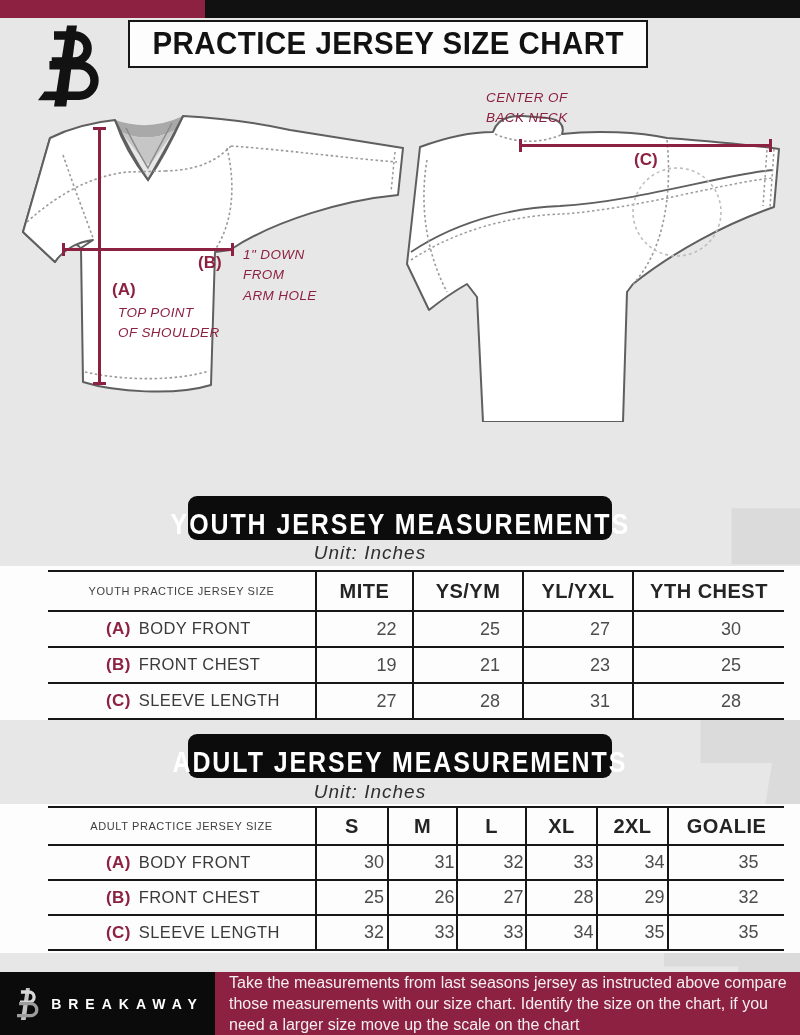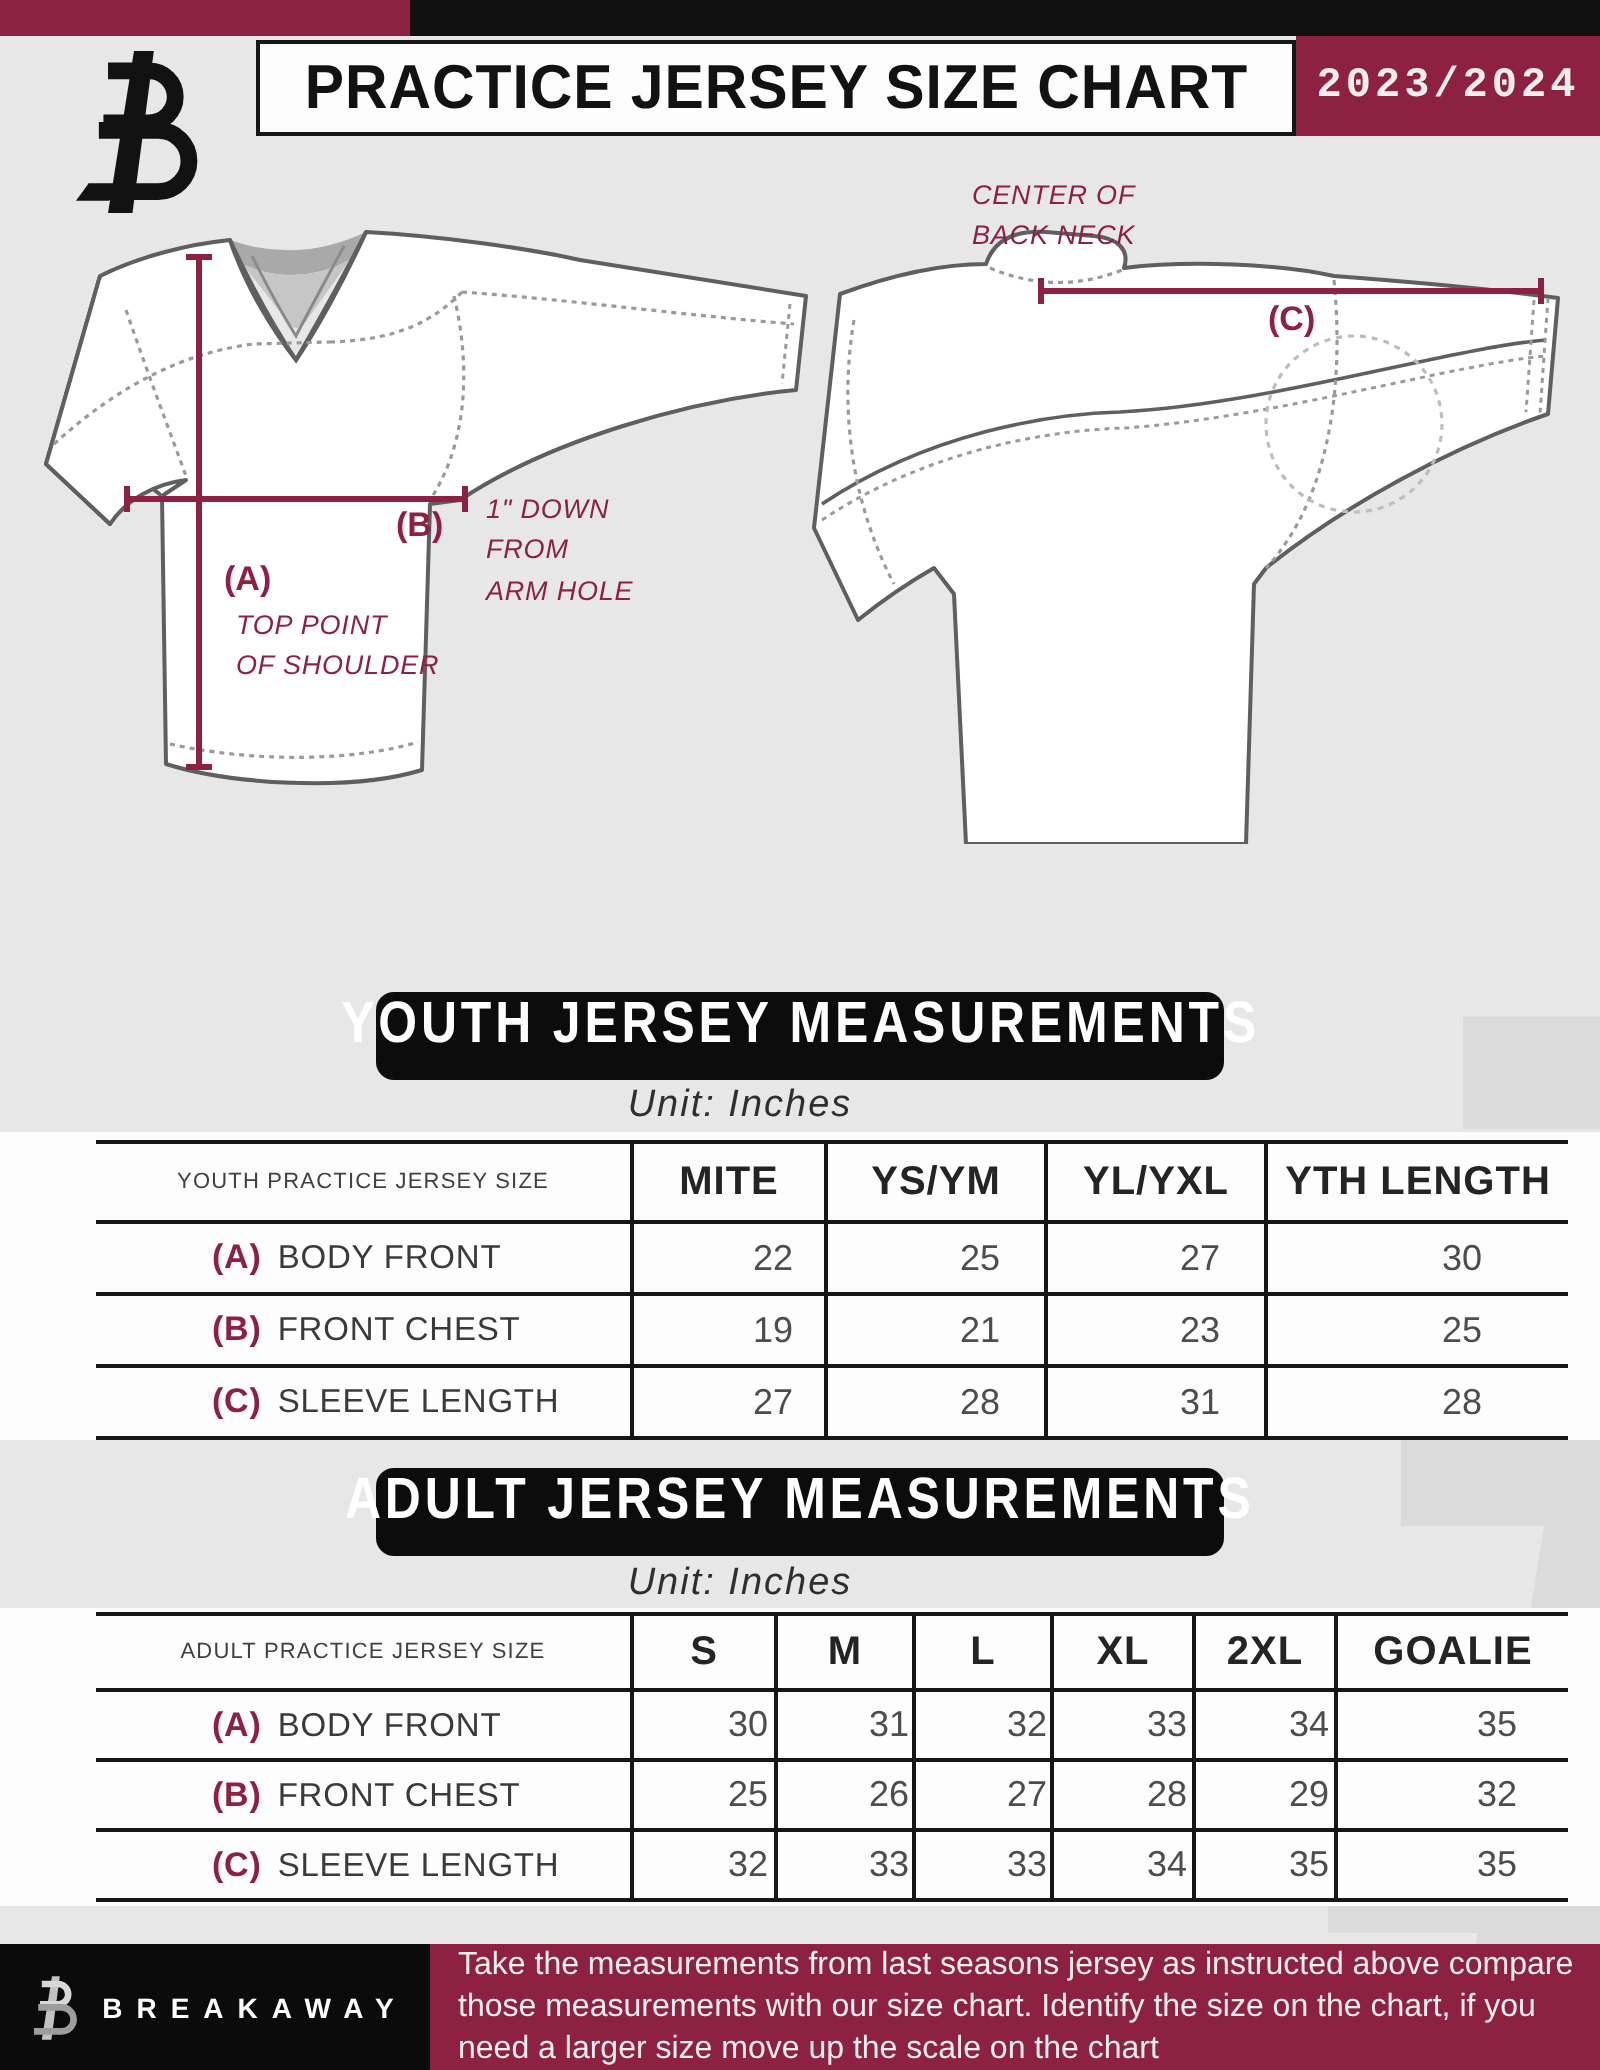--- a/index.html
+++ b/index.html
@@ -52,21 +52,21 @@
     position:absolute; left:0; top:422px; width:800px; height:65px; background:#8c2142;
     display:flex; align-items:center; justify-content:center; text-align:center;
   }
   .notice .t { color:#f3edee; font-size:18px; line-height:1.5; white-space:pre-line; }
   
   .band-white { position:absolute; left:0; width:800px; background:#fdfdfd; }
   
   .secbanner {
     position:absolute; left:50%; transform:translateX(-50%);
     width:424px; height:44px; background:#0c0c0c; border-radius:9px;
-    display:flex; align-items:flex-start; justify-content:center;
+    display:flex; align-items:flex-end; justify-content:center;
   }
   .secbanner .t {
     color:#fff; font-weight:bold; font-size:26px; letter-spacing:2px;
     transform:scale(.96,1.12); white-space:nowrap;
   }
   .unit {
     position:absolute; left:0; width:740px; text-align:center;
     font-style:italic; font-size:19px; color:#2f2f2f; letter-spacing:1px; font-weight:500;
   }
   
@@ -103,23 +103,20 @@
 
   <svg class="logo" style="left:28px; top:24px;" width="78" height="84" viewBox="0 0 100 110">
     <polygon points="50,2 63,2 49,108 33,108" fill="#121212"></polygon>
     <path d="M33,15 L60,15 A17,17 0 1 1 60,49 L30,49" fill="none" stroke="#121212" stroke-width="11"></path>
     <path d="M27,54 L66,54 A20,20 0 1 1 66,94 L20,94" fill="none" stroke="#121212" stroke-width="11"></path>
     <polygon points="20,89 34,89 34,100 12,100" fill="#121212"></polygon>
   </svg>
 
   <div class="titlebar">
     <span class="t">PRACTICE JERSEY SIZE CHART</span>
-  </div>
-  <div class="seasonbox">
-    <span class="t">2023/2024</span>
   </div>
 
   <svg class="watermark" viewBox="0 0 100 110" preserveAspectRatio="none">
     <polygon points="50,2 63,2 49,108 33,108" fill="#111"></polygon>
     <path d="M33,15 L60,15 A17,17 0 1 1 60,49 L30,49" fill="none" stroke="#111" stroke-width="11"></path>
     <path d="M27,54 L66,54 A20,20 0 1 1 66,94 L20,94" fill="none" stroke="#111" stroke-width="11"></path>
   </svg>
 
   <svg class="jersey" style="left:15px; top:100px;" width="400" height="305" viewBox="0 0 400 305">
     <path d="M35,38 C55,28 80,22 100,20
@@ -201,21 +198,21 @@
         <col style="width:110px">
         <col style="width:110px">
         <col style="width:151px">
       </colgroup>
     <tbody>
         <tr>
       <th class="lab">YOUTH PRACTICE JERSEY SIZE</th>
       <th class="vsep">MITE</th>
       <th class="vsep">YS/YM</th>
       <th class="vsep">YL/YXL</th>
-      <th class="vsep">YTH LENGTH</th>
+      <th class="vsep">YTH CHEST</th>
     </tr>
     <tr>
       <td class="lab"><span class="k">(A)</span><span>BODY FRONT</span></td>
       <td class="num vsep">22</td>
       <td class="num vsep">25</td>
       <td class="num vsep">27</td>
       <td class="num vsep">30</td>
     </tr>
     <tr>
       <td class="lab"><span class="k">(B)</span><span>FRONT CHEST</span></td>

